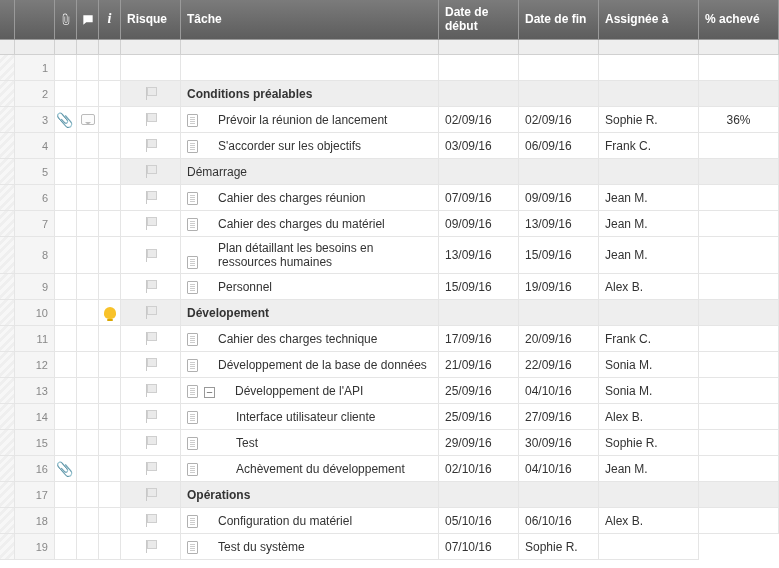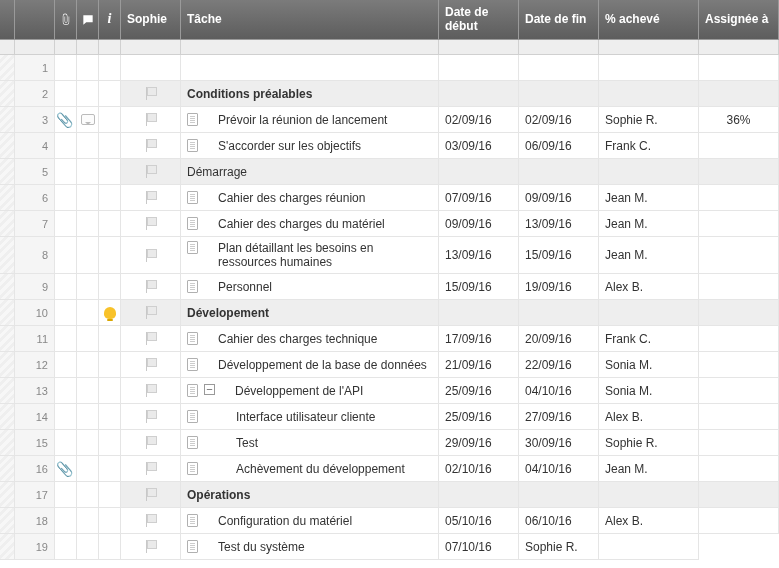--- a/index.html
+++ b/index.html
@@ -51,21 +51,21 @@
     justify-content: flex-end;
     color: #888;
     font-size: 11px;
   }
   .cell.stripe {
     background: repeating-linear-gradient(135deg,#f7f7f7 0 3px,#efefef 3px 6px);
     padding:0;
   }
   .cell.icon { justify-content:center; padding:0; }
   .cell.right  { justify-content:center; }
-  .task-text { display:flex; align-items:flex-start; gap:6px; width:100%; }
+  .task-text { display:flex; align-items:flex-end; gap:6px; width:100%; }
   .indent1 { padding-left: 14px; }
   .indent2 { padding-left: 32px; }
   .note-icon {
     width:11px; height:13px;
     border:1px solid #b0b0b0;
     border-radius:1px;
     position:relative;
     background:#fff;
     flex:none;
   }
@@ -119,36 +119,36 @@
         <path d="M16.5 6v9a4.5 4.5 0 1 1-9 0V5a3 3 0 0 1 6 0v9a1.5 1.5 0 1 1-3 0V6h-1v8a2.5 2.5 0 1 0 5 0V5a4 4 0 0 0-8 0v10a5.5 5.5 0 1 0 11 0V6h-1z"></path>
       </svg>
     </div>
     <div class="hdr small">
       <svg class="hdr-icon" viewBox="0 0 24 24">
         <path d="M4 4h16v12H9l-5 4V4z"></path>
       </svg>
     </div>
     <div class="hdr small italic">i</div>
     <div class="hdr">
-      <span>Sophie</span>
+      <span>Risque</span>
     </div>
     <div class="hdr">
       <span>Tâche</span>
     </div>
     <div class="hdr">
       <span>Date de début</span>
     </div>
     <div class="hdr">
       <span>Date de fin</span>
     </div>
     <div class="hdr">
+      <span>Assignée à</span>
+    </div>
+    <div class="hdr">
       <span>% achevé</span>
-    </div>
-    <div class="hdr">
-      <span>Assignée à</span>
     </div>
     <div class="subhdr"></div>
     <div class="subhdr"></div>
     <div class="subhdr"></div>
     <div class="subhdr"></div>
     <div class="subhdr"></div>
     <div class="subhdr"></div>
     <div class="subhdr"></div>
     <div class="subhdr"></div>
     <div class="subhdr"></div>

